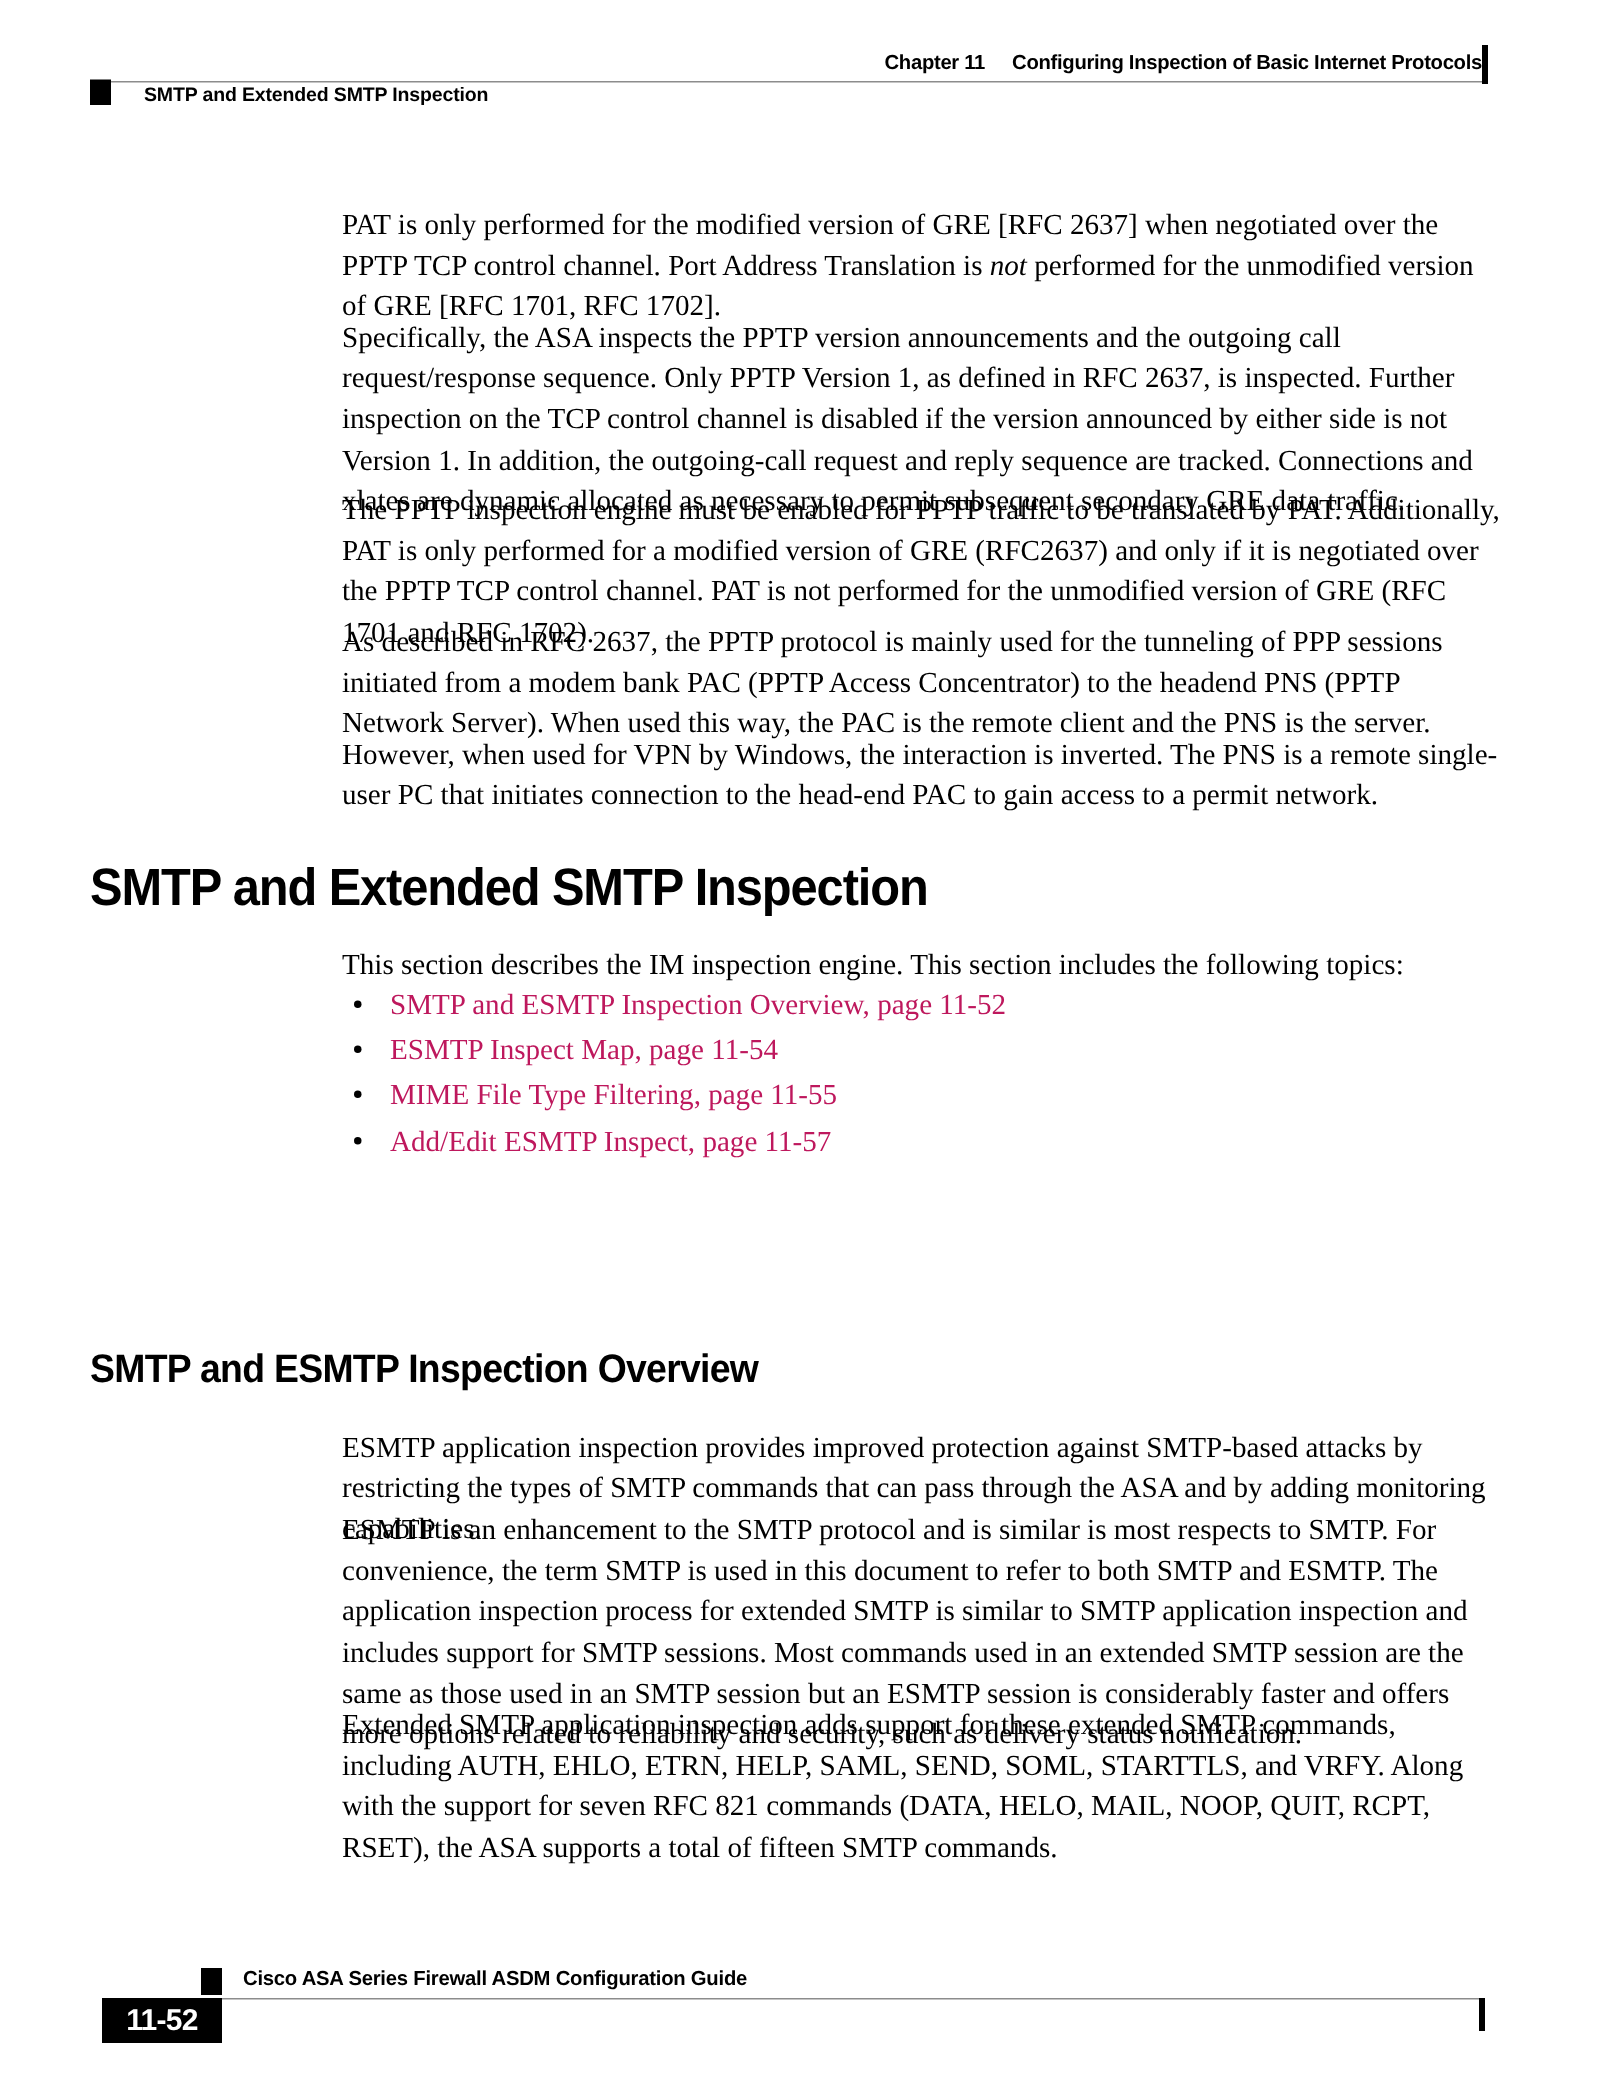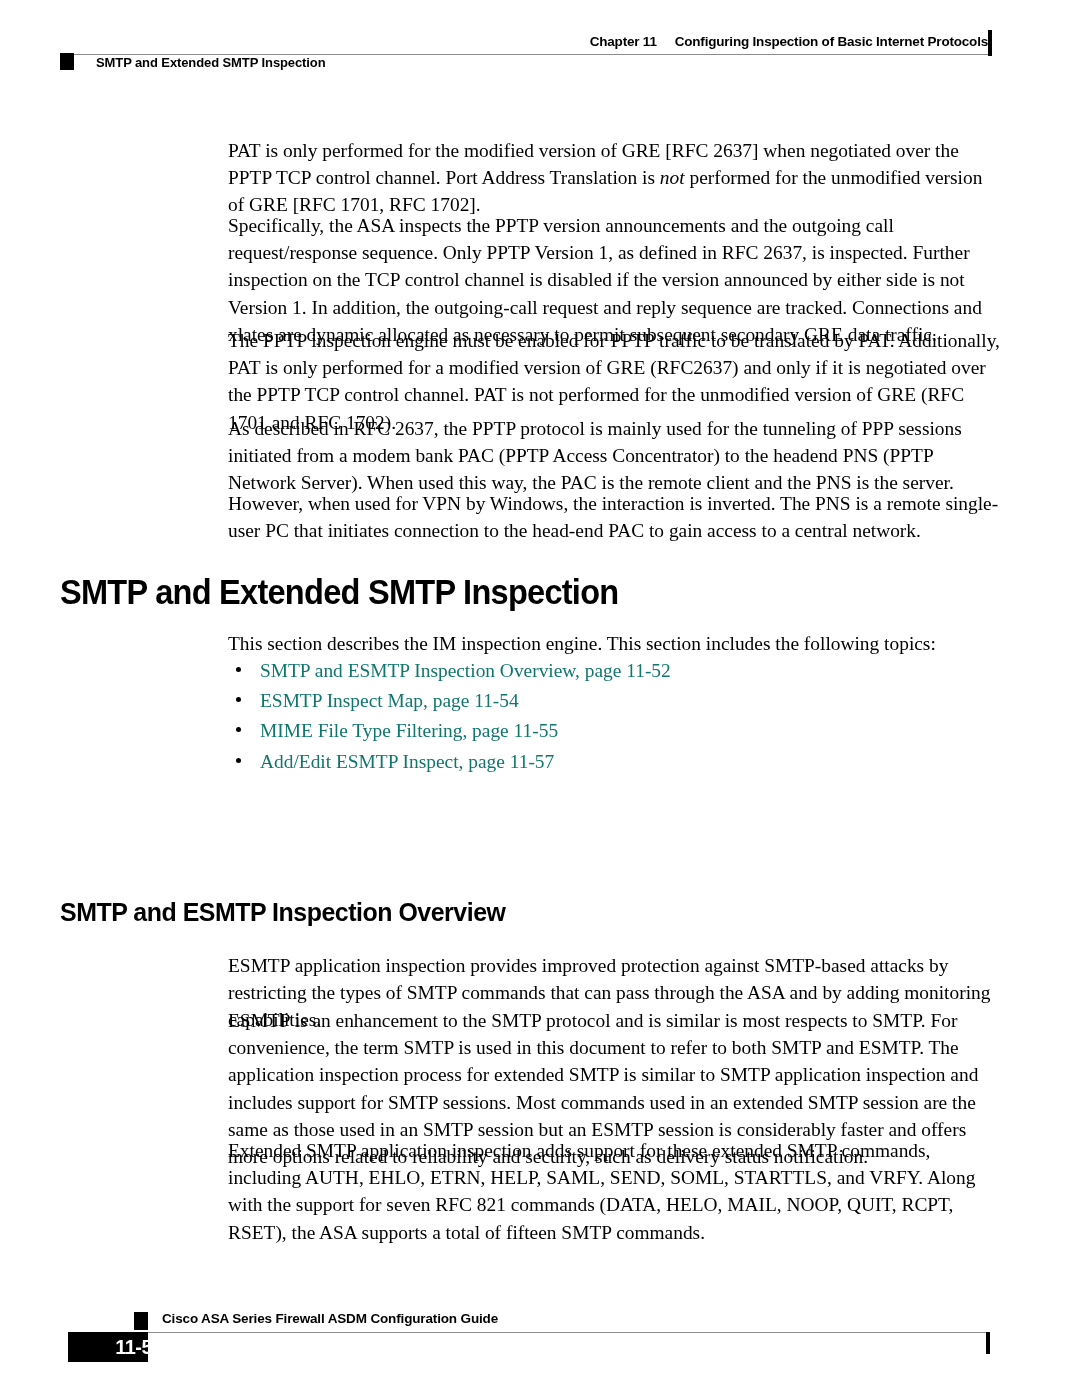--- a/index.html
+++ b/index.html
@@ -154,21 +154,21 @@
   ul.topic-list li .bullet {
     position: absolute;
     left: 8px;
     top: 9px;
     width: 5px;
     height: 5px;
     border-radius: 50%;
     background: #000;
   }
   ul.topic-list li a {
-    color: #0f766e;
+    color: #be185d;
     text-decoration: none;
   }
   .footer-rule {
     position: absolute;
     left: 68px;
     top: 1332px;
     width: 920px;
     height: 1px;
     background: #8c8c8c;
   }
@@ -213,21 +213,20 @@
     top: 1332px;
     width: 80px;
     height: 30px;
     line-height: 30px;
     text-align: center;
     font-family: "Liberation Sans", "DejaVu Sans", sans-serif;
     font-weight: bold;
     font-size: 20px;
     letter-spacing: -0.5px;
     color: #ffffff;
-    padding-left: 31px;
   }
 </style>
 </head>
 <body>
 
 <div class="page">
 
   <div class="header">
     <div class="header-chapter-line">
       <span class="chapnum">Chapter 11</span><span>Configuring Inspection of Basic Internet Protocols</span>
@@ -241,21 +240,21 @@
   <div class="content">
 
     <p class="body-para" style="top:137px;"><span>PAT is only performed for the modified version of GRE [RFC 2637] when negotiated over the PPTP TCP control channel. Port Address Translation is </span><em>not</em><span> performed for the unmodified version of GRE [RFC 1701, RFC 1702].</span></p>
 
     <p class="body-para" style="top:212px;">Specifically, the ASA inspects the PPTP version announcements and the outgoing call request/response sequence. Only PPTP Version 1, as defined in RFC 2637, is inspected. Further inspection on the TCP control channel is disabled if the version announced by either side is not Version 1. In addition, the outgoing-call request and reply sequence are tracked. Connections and xlates are dynamic allocated as necessary to permit subsequent secondary GRE data traffic.</p>
 
     <p class="body-para" style="top:327px;">The PPTP inspection engine must be enabled for PPTP traffic to be translated by PAT. Additionally, PAT is only performed for a modified version of GRE (RFC2637) and only if it is negotiated over the PPTP TCP control channel. PAT is not performed for the unmodified version of GRE (RFC 1701 and RFC 1702).</p>
 
     <p class="body-para" style="top:415px;">As described in RFC 2637, the PPTP protocol is mainly used for the tunneling of PPP sessions initiated from a modem bank PAC (PPTP Access Concentrator) to the headend PNS (PPTP Network Server). When used this way, the PAC is the remote client and the PNS is the server.</p>
 
-    <p class="body-para" style="top:490px;">However, when used for VPN by Windows, the interaction is inverted. The PNS is a remote single-user PC that initiates connection to the head-end PAC to gain access to a central network.</p>
+    <p class="body-para" style="top:490px;">However, when used for VPN by Windows, the interaction is inverted. The PNS is a remote single-user PC that initiates connection to the head-end PAC to gain access to a permit network.</p>
 
     <h1 class="section-title" style="top:572px;">SMTP and Extended SMTP Inspection</h1>
 
     <p class="body-para" style="top:630px;">This section describes the IM inspection engine. This section includes the following topics:</p>
 
     <ul class="topic-list">
       <li><span class="bullet"></span><a href="#">SMTP and ESMTP Inspection Overview, page 11-52</a></li>
       <li><span class="bullet"></span><a href="#">ESMTP Inspect Map, page 11-54</a></li>
       <li><span class="bullet"></span><a href="#">MIME File Type Filtering, page 11-55</a></li>
       <li><span class="bullet"></span><a href="#">Add/Edit ESMTP Inspect, page 11-57</a></li>

